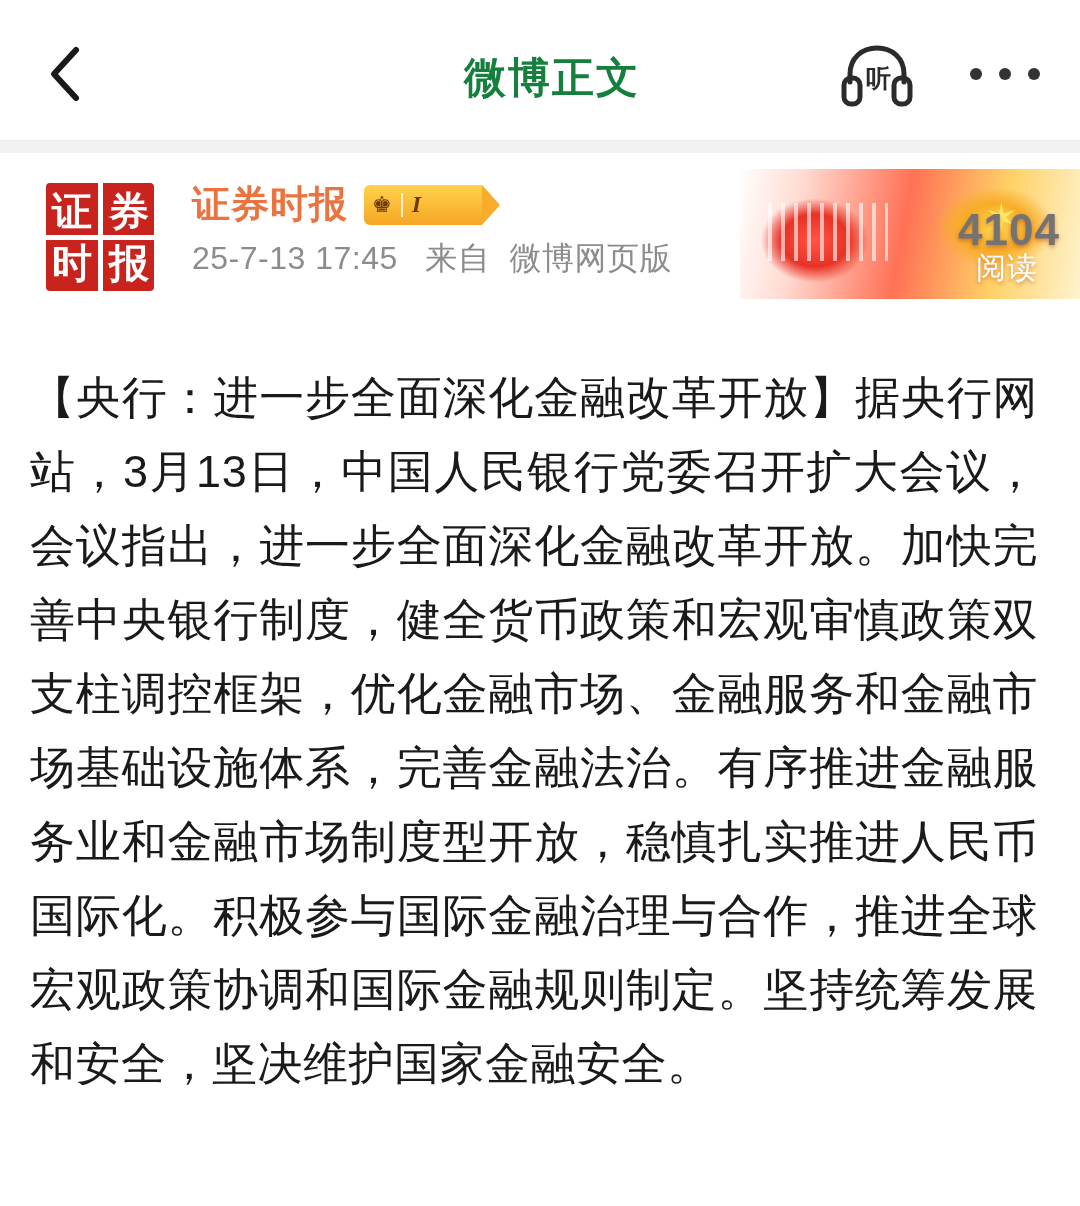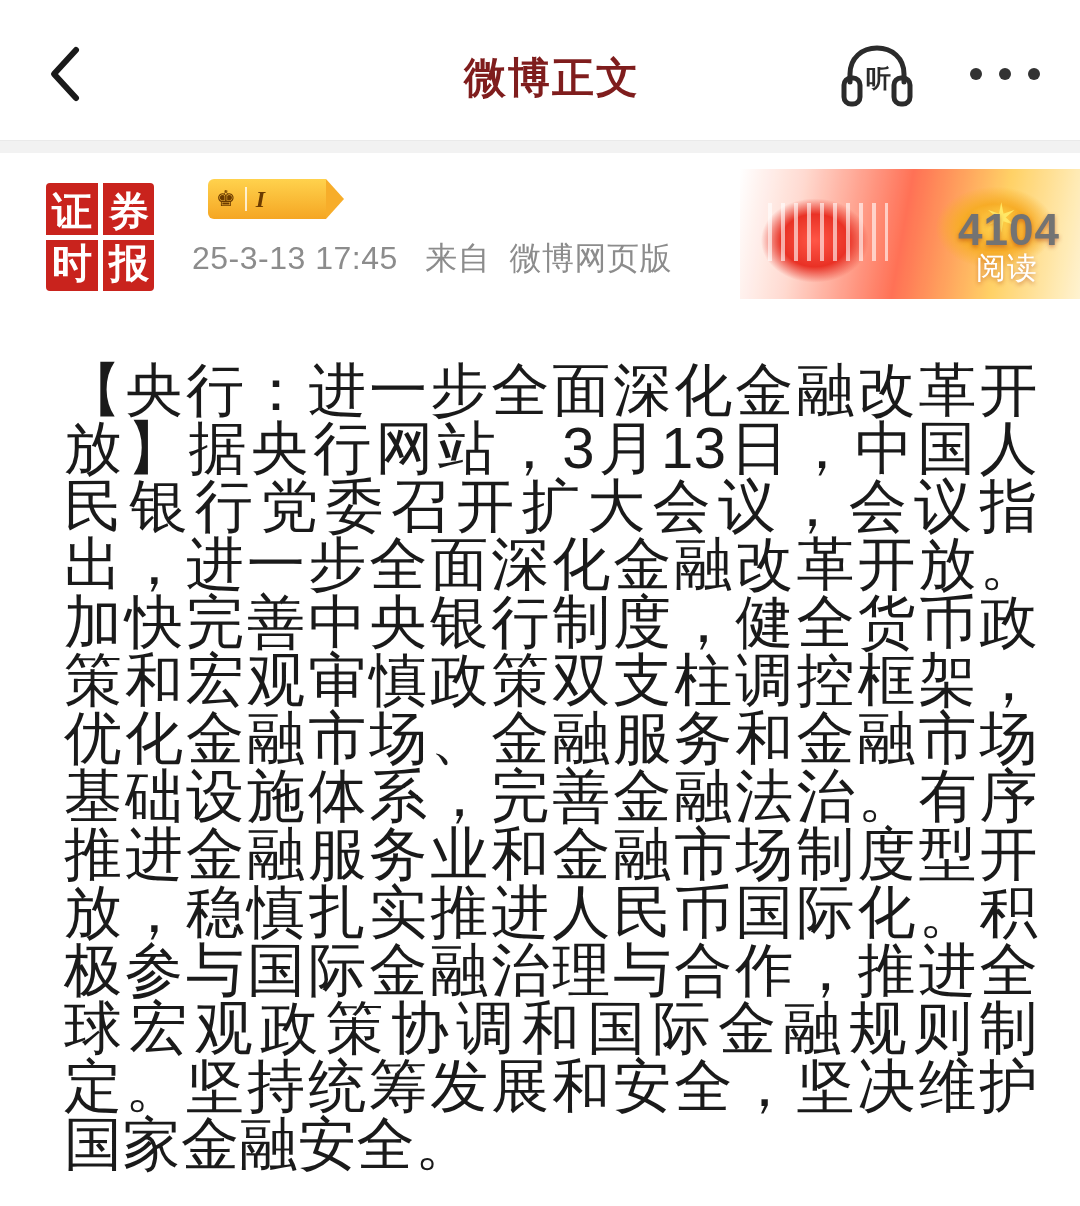--- a/index.html
+++ b/index.html
@@ -36,21 +36,21 @@
   }
   .nav-back svg { display: block; }
   .nav-title {
     position: absolute;
     left: 0;
     right: 0;
     top: 50px;
     text-align: center;
     font-size: 42px;
     font-weight: bold;
-    color: #7f1d1d;
+    color: #15803d;
     letter-spacing: 2px;
     margin-left: 24px;
   }
   .nav-listen {
     position: absolute;
     right: 166px;
     top: 40px;
     width: 74px;
     height: 70px;
     cursor: pointer;
@@ -249,23 +249,23 @@
     bottom: 10px;
     font-size: 30px;
     color: #ffffff;
     text-shadow: 0 2px 4px rgba(160,40,10,0.45);
     letter-spacing: 1px;
     font-family: Liberation Serif, serif;
   }
 
   
   .post-body {
-    padding: 16px 42px 0 64px;
-    font-size: 58px;
-    line-height: 58px;
+    padding: 16px 42px 0 30px;
+    font-size: 45px;
+    line-height: 74px;
     color: #1a1a1a;
     letter-spacing: 0.5px;
     text-align: justify;
     font-weight: 500;
   }
 </style>
 </head>
 <body>
 
 <div class="navbar">
@@ -307,29 +307,30 @@
       <span class="gx v"></span>
       <span class="gx h"></span>
       <span class="ch c1">证</span>
       <span class="ch c2">券</span>
       <span class="ch c3">时</span>
       <span class="ch c4">报</span>
     </div>
   </div>
 
   <div class="author-line">
+    <span class="author-name">证券时报</span>
     <span class="vip-badge">
       <span class="vip-crown">♚</span>
       <span class="vip-sep"></span>
       <span class="vip-level">I</span>
     </span>
   </div>
 
   <div class="meta-line">
-    <span>25-3-13 17:45</span>
+    <span>25-7-13 17:45</span>
     <span class="src-label">来自</span>
     <span class="src-name">微博网页版</span>
   </div>
 
   <div class="read-banner">
     <div class="rb-bg"></div>
     <div class="rb-lines"></div>
     <div class="rb-star">✶</div>
     <div class="rb-count">4104</div>
     <div class="rb-label">阅读</div>

